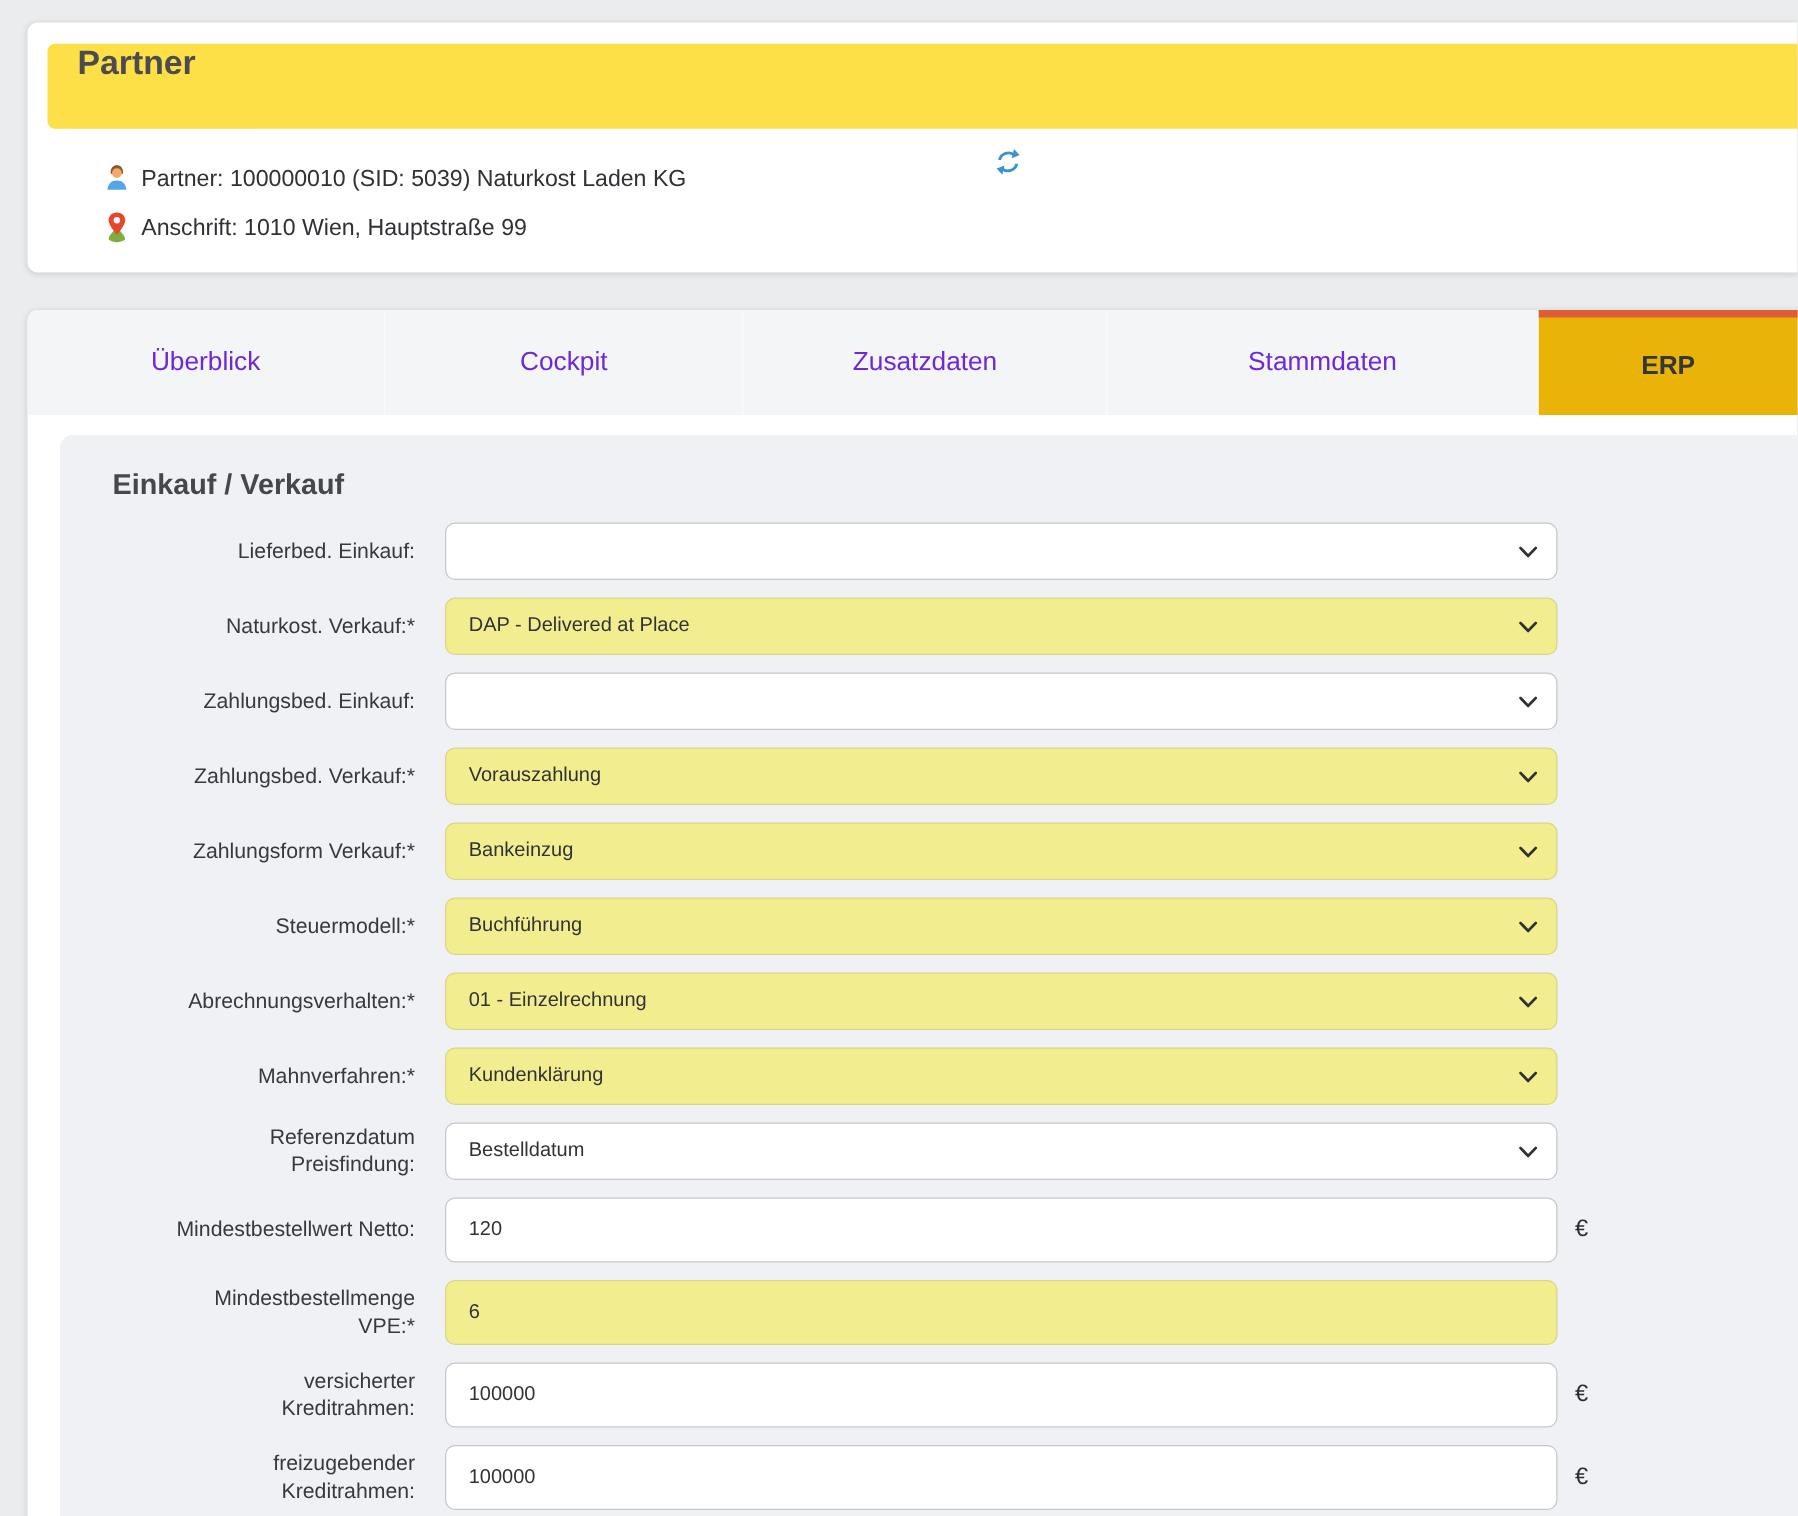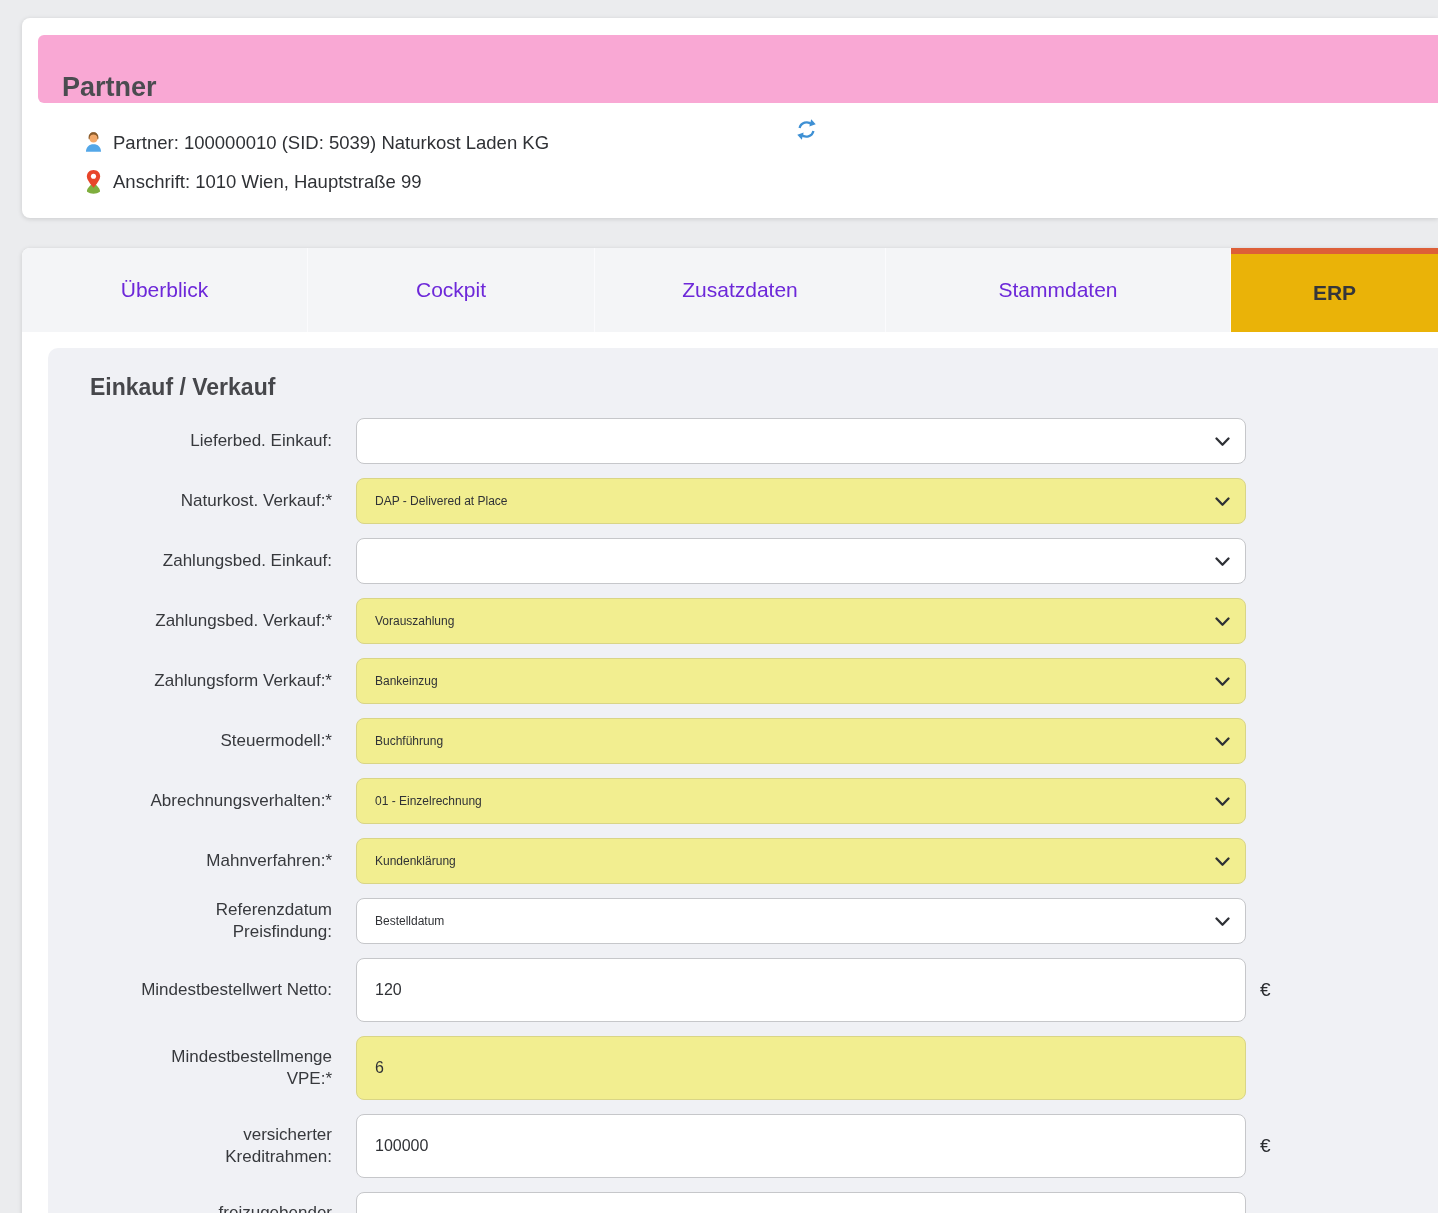--- a/index.html
+++ b/index.html
@@ -4,22 +4,22 @@
 <style>
   * { margin:0; padding:0; box-sizing:border-box; }
   html,body { width:1438px; height:1213px; overflow:hidden;
               font-family:"Liberation Sans", sans-serif; background:#ebecee; }
 
   
   .partner-card { position:absolute; left:22px; top:18px; right:0; height:200px;
                   background:#ffffff; border-radius:8px 0 0 8px;
                   box-shadow:0 1px 5px rgba(0,0,0,.14); }
   .partner-banner { position:absolute; left:16px; right:0; top:17px; height:68px;
-                    background:#f9a8d4; border-radius:6px 0 0 6px;
-                    display:flex; align-items:flex-end; }
+                    background:#fde047; border-radius:6px 0 0 6px;
+                    display:flex; align-items:flex-start; }
   .partner-title { padding-left:24px; font-size:27px; font-weight:700; color:#4b4c50; }
   .info-line { position:absolute; left:59px; height:30px; display:flex;
                align-items:center; gap:8px; font-size:18.5px; color:#2f3135; }
   .info-line.l1 { top:106px;align-items:flex-end; }
   .info-line.l2 { top:149px; }
   .icon-box { width:24px; display:flex; justify-content:center; }
   .refresh-btn { position:absolute; left:773px; top:100px; width:23px; height:23px;
                  cursor:pointer; background:none; border:none; }
 
   
@@ -37,24 +37,24 @@
   .panel { margin:16px -24px 0 26px; background:#f0f1f5; border-radius:10px;
            padding:26px 0 20px 0; min-height:852px; }
   .section-title { margin:0 0 14px 42px; height:30px; font-size:23px;
                    font-weight:700; color:#46474b; }
 
   .row { display:flex; align-items:center; margin-bottom:14px; min-height:46px; }
   .flabel { width:284px; text-align:right; font-size:17px; color:#37393d; line-height:1.3;padding-left:12px; }
   .fcontrol { margin-left:24px; width:890px; height:46px; border-radius:8px;
               background:#ffffff; border:1px solid #c6c7ca; position:relative;
               display:flex; align-items:center; padding:0 42px 0 18px;
-              font-size:12px; color:#303236; cursor:pointer; }
+              font-size:16px; color:#303236; cursor:pointer; }
   .fcontrol.yellow { background:#f2ee90; border-color:#d9d586; }
   .chev { position:absolute; right:15px; top:18px; }
-  input.fld { margin-left:24px; width:890px; height:64px; border-radius:8px;
+  input.fld { margin-left:24px; width:890px; height:52px; border-radius:8px;
               background:#ffffff; border:1px solid #c6c7ca; padding:0 18px;
               font-size:16px; color:#303236; font-family:"Liberation Sans",sans-serif; outline:none; }
   input.fld.yellow { background:#f2ee90; border-color:#d9d586; }
   .suffix { margin-left:14px; font-size:19px; color:#2a2c30; }
 </style>
 </head>
 <body>
 
 <div class="partner-card">
   <div class="partner-banner">

